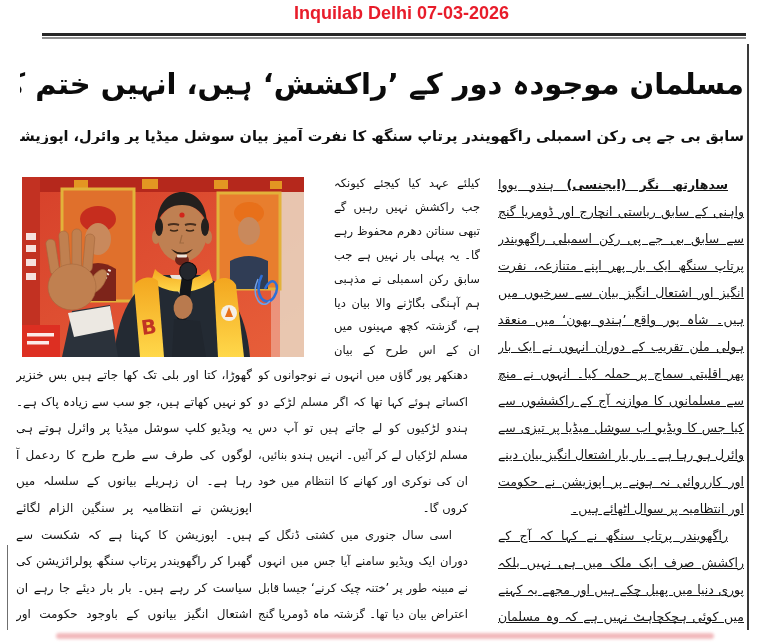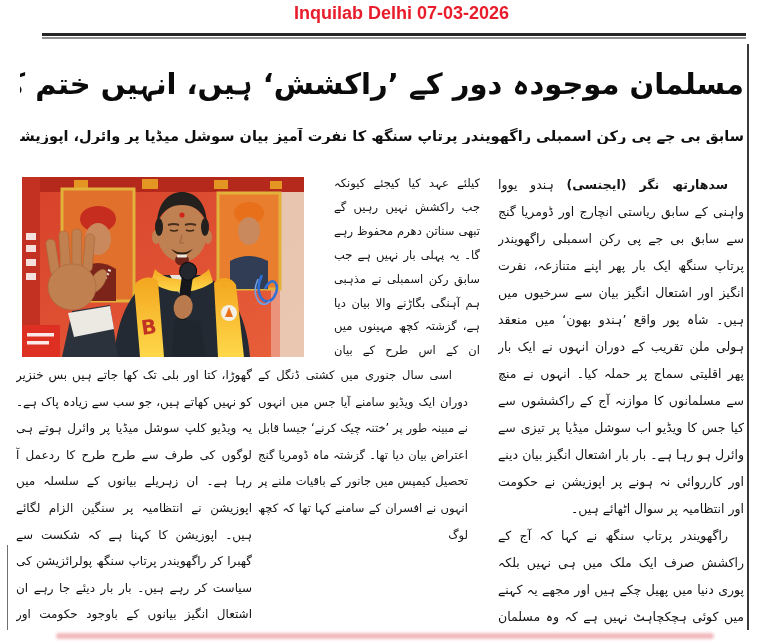--- a/index.html
+++ b/index.html
@@ -15,21 +15,21 @@
   .headline{position:absolute;left:20px;top:44px;width:724px;height:78px;line-height:80px;
             direction:rtl;text-align:center;white-space:nowrap;font-weight:bold;font-size:29px;
             color:#0b0b0b;overflow:hidden;}
   .subheadline{position:absolute;left:20px;top:128px;width:724px;direction:rtl;text-align:center;
             white-space:nowrap;font-weight:bold;font-size:14.5px;color:#101010;overflow:hidden;}
   .photo{position:absolute;left:22px;top:177px;width:282px;height:180px;overflow:hidden;}
   .photo svg{display:block;width:100%;height:100%;}
   .col{position:absolute;direction:rtl;text-align:justify;color:#141414;overflow:hidden;}
   .col p{margin:0;text-indent:16px;}
   .col p.cont{text-indent:0;}
-  .col-b {left:498px;top:171px;width:246px;height:462px;font-size:12.5px;line-height:27px;}
+  .col-b {left:498px;top:171px;width:246px;height:462px;font-size:12.5px;line-height:27px;text-decoration:underline;}
   .col-a {left:334px;top:172px;width:146px;height:193px;font-size:11.5px;line-height:23.9px;}
   .col-l1{left:16px;top:362px;width:236px;height:268px;font-size:12px;line-height:26.6px;}
   .col-l2{left:258px;top:362px;width:210px;height:268px;font-size:11.5px;line-height:26.6px;}
   .dateline{font-weight:bold;}
   .bottom-smudge{position:absolute;left:56px;top:633px;width:658px;height:6px;background:#f2b9bc;
             border-radius:4px;filter:blur(1.5px);}
 </style>
 </head>
 <body>
 
@@ -150,20 +150,21 @@
     <div class="col col-b" dir="rtl">
       <p><span class="dateline">سدھارتھ نگر (ایجنسی)</span><span> ہندو یووا واہنی کے سابق ریاستی انچارج اور ڈومریا گنج سے سابق بی جے پی رکن اسمبلی راگھویندر پرتاپ سنگھ ایک بار پھر اپنے متنازعہ، نفرت انگیز اور اشتعال انگیز بیان سے سرخیوں میں ہیں۔ شاہ پور واقع ’ہندو بھون‘ میں منعقد ہولی ملن تقریب کے دوران انہوں نے ایک بار پھر اقلیتی سماج پر حملہ کیا۔ انہوں نے منچ سے مسلمانوں کا موازنہ آج کے راکششوں سے کیا جس کا ویڈیو اب سوشل میڈیا پر تیزی سے وائرل ہو رہا ہے۔ بار بار اشتعال انگیز بیان دینے اور کارروائی نہ ہونے پر اپوزیشن نے حکومت اور انتظامیہ پر سوال اٹھائے ہیں۔</span></p>
       <p>راگھویندر پرتاپ سنگھ نے کہا کہ آج کے راکشش صرف ایک ملک میں ہی نہیں بلکہ پوری دنیا میں پھیل چکے ہیں اور مجھے یہ کہنے میں کوئی ہچکچاہٹ نہیں ہے کہ وہ مسلمان ہیں۔ انہیں کی وجہ سے آج پوری دنیا میں لڑائی چھڑ چکی ہے اور ان راکششوں کا قتل عام ہوتا دکھائی دے رہا ہے۔ انہوں نے کہا کہ راکششوں کو قتل کرنے</p>
     </div>
 
     <div class="col col-a" dir="rtl">
       <p class="cont">کیلئے عہد کیا کیجئے کیونکہ جب راکشش نہیں رہیں گے تبھی سناتن دھرم محفوظ رہے گا۔ یہ پہلی بار نہیں ہے جب سابق رکن اسمبلی نے مذہبی ہم آہنگی بگاڑنے والا بیان دیا ہے، گزشتہ کچھ مہینوں میں ان کے اس طرح کے بیان مسلسل موضوع بحث ہیں۔ گزشتہ سال اکتوبر میں ڈومریا گنج کے</p>
     </div>
 
     <div class="col col-l2" dir="rtl">
+      <p class="cont">دھنکھر پور گاؤں میں انہوں نے نوجوانوں کو اکساتے ہوئے کہا تھا کہ اگر مسلم لڑکے دو ہندو لڑکیوں کو لے جاتے ہیں تو آپ دس مسلم لڑکیاں لے کر آئیں۔ انہیں ہندو بنائیں، ان کی نوکری اور کھانے کا انتظام میں خود کروں گا۔</p>
       <p>اسی سال جنوری میں کشتی ڈنگل کے دوران ایک ویڈیو سامنے آیا جس میں انہوں نے مبینہ طور پر ’ختنہ چیک کرنے‘ جیسا قابل اعتراض بیان دیا تھا۔ گزشتہ ماہ ڈومریا گنج تحصیل کیمپس میں جانور کے باقیات ملنے پر انہوں نے افسران کے سامنے کہا تھا کہ کچھ لوگ</p>
     </div>
 
     <div class="col col-l1" dir="rtl">
       <p class="cont">گھوڑا، کتا اور بلی تک کھا جاتے ہیں بس خنزیر کو نہیں کھاتے ہیں، جو سب سے زیادہ پاک ہے۔ یہ ویڈیو کلپ سوشل میڈیا پر وائرل ہوتے ہی لوگوں کی طرف سے طرح طرح کا ردعمل آ رہا ہے۔ ان زہریلے بیانوں کے سلسلہ میں اپوزیشن نے انتظامیہ پر سنگین الزام لگائے ہیں۔ اپوزیشن کا کہنا ہے کہ شکست سے گھبرا کر راگھویندر پرتاپ سنگھ پولرائزیشن کی سیاست کر رہے ہیں۔ بار بار دیئے جا رہے ان اشتعال انگیز بیانوں کے باوجود حکومت اور انتظامیہ کی جانب سے سخت کارروائی نہ ہونے پر بھی سوال اٹھائے۔</p>
     </div>
 
     <div class="bottom-smudge"></div>
   </div>
 </div>

